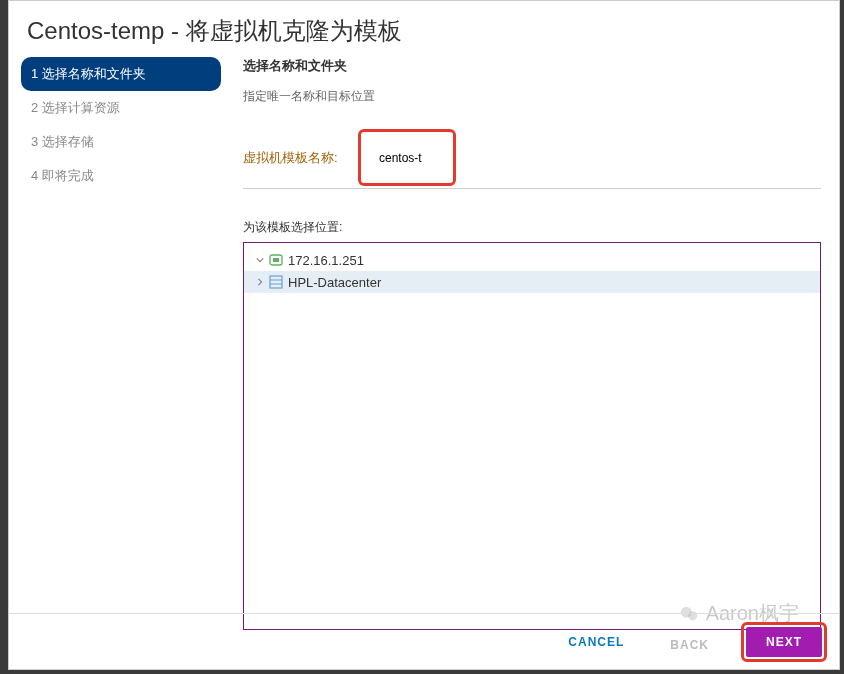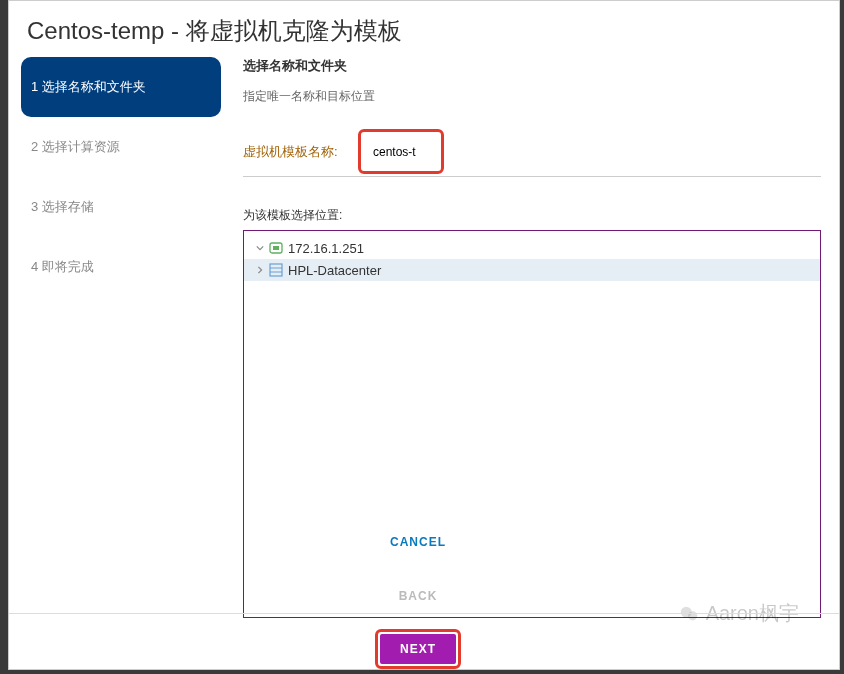--- a/index.html
+++ b/index.html
@@ -12,52 +12,52 @@
     font-size: 24px; font-weight: 300; color: #333;
     padding: 14px 18px 10px 18px;
   }
   .body {
     display: flex; padding: 0 12px;
   }
   .sidebar {
     width: 200px; flex: 0 0 200px;
   }
   .step {
-    font-size: 13px; padding: 21px 10px; color: #888; cursor: default;
+    font-size: 13px; padding: 8px 10px; color: #888; cursor: default;
   }
   .step.active {
     background: #003e7e; color: #fff; border-radius: 10px;
   }
   .main {
     flex: 1; padding: 0 6px 0 22px;
   }
   .section-title { font-size: 13px; color: #333; font-weight: 600; margin-bottom: 13px; }
   .section-sub { font-size: 12px; color: #666; margin-bottom: 24px; }
   .field-row { display: flex; align-items: center; border-bottom: 1px solid #ccc; padding-bottom: 2px; margin-bottom: 30px; }
   .field-label { font-size: 13px; color: #a16207; width: 115px; }
-  .field-input-wrap { border: 3px solid #e23b2e; border-radius: 6px; padding: 10px; }
+  .field-input-wrap { border: 3px solid #e23b2e; border-radius: 6px; padding: 16px; }
   .field-input {
     width: 60px; font-size: 12px; border: none; outline: none; padding: 2px 2px;
     font-family: inherit;
   }
   .loc-label { font-size: 12px; color: #333; margin-bottom: 6px; }
   .tree-box {
     border: 1px solid #701a75; height: 388px; overflow: auto;
     font-size: 13px; color: #333; padding-top: 6px;
   }
   .tree-row { display: flex; align-items: center; height: 22px; padding-left: 10px; }
   .tree-row.selected { background: #e6eef5; }
   .toggle { width: 12px; display:inline-flex; justify-content:center; color:#888; font-size:10px; cursor:pointer; }
   .vcenter-icon { width:16px; height:16px; margin: 0 4px 0 2px; display:inline-flex; align-items:center; justify-content:center; }
   .dc-icon { width:16px; height:16px; margin: 0 4px 0 2px; display:inline-flex; align-items:center; justify-content:center; }
   .tree-child { }
   .footer {
     position:absolute; bottom:0; left:0; right:0; height:56px;
     border-top: 1px solid #ddd; display:flex; justify-content:flex-end; align-items:center;
-    padding-right: 12px; gap: 18px; flex-direction: column;
+    padding-right: 12px; gap: 18px;
   }
   .btn { font-size: 12px; letter-spacing: 1px; font-weight:600; padding: 8px 14px; cursor:pointer; }
   .btn.cancel { color:#0a7abf; background:none; border:none; }
   .btn.back { color:#bbb; background:none; border:none; cursor:default;margin-top:6px; }
   .btn.next { background:#a21caf; color:#fff; border:none; border-radius:2px; padding:8px 20px; }
   .next-wrap { border:3px solid #e23b2e; border-radius:6px; padding:2px; }
   .watermark {
     position:absolute; right:40px; bottom:42px; color:rgba(0,0,0,0.22);
     font-size:20px; display:flex; align-items:center; gap:6px;
     pointer-events:none;

